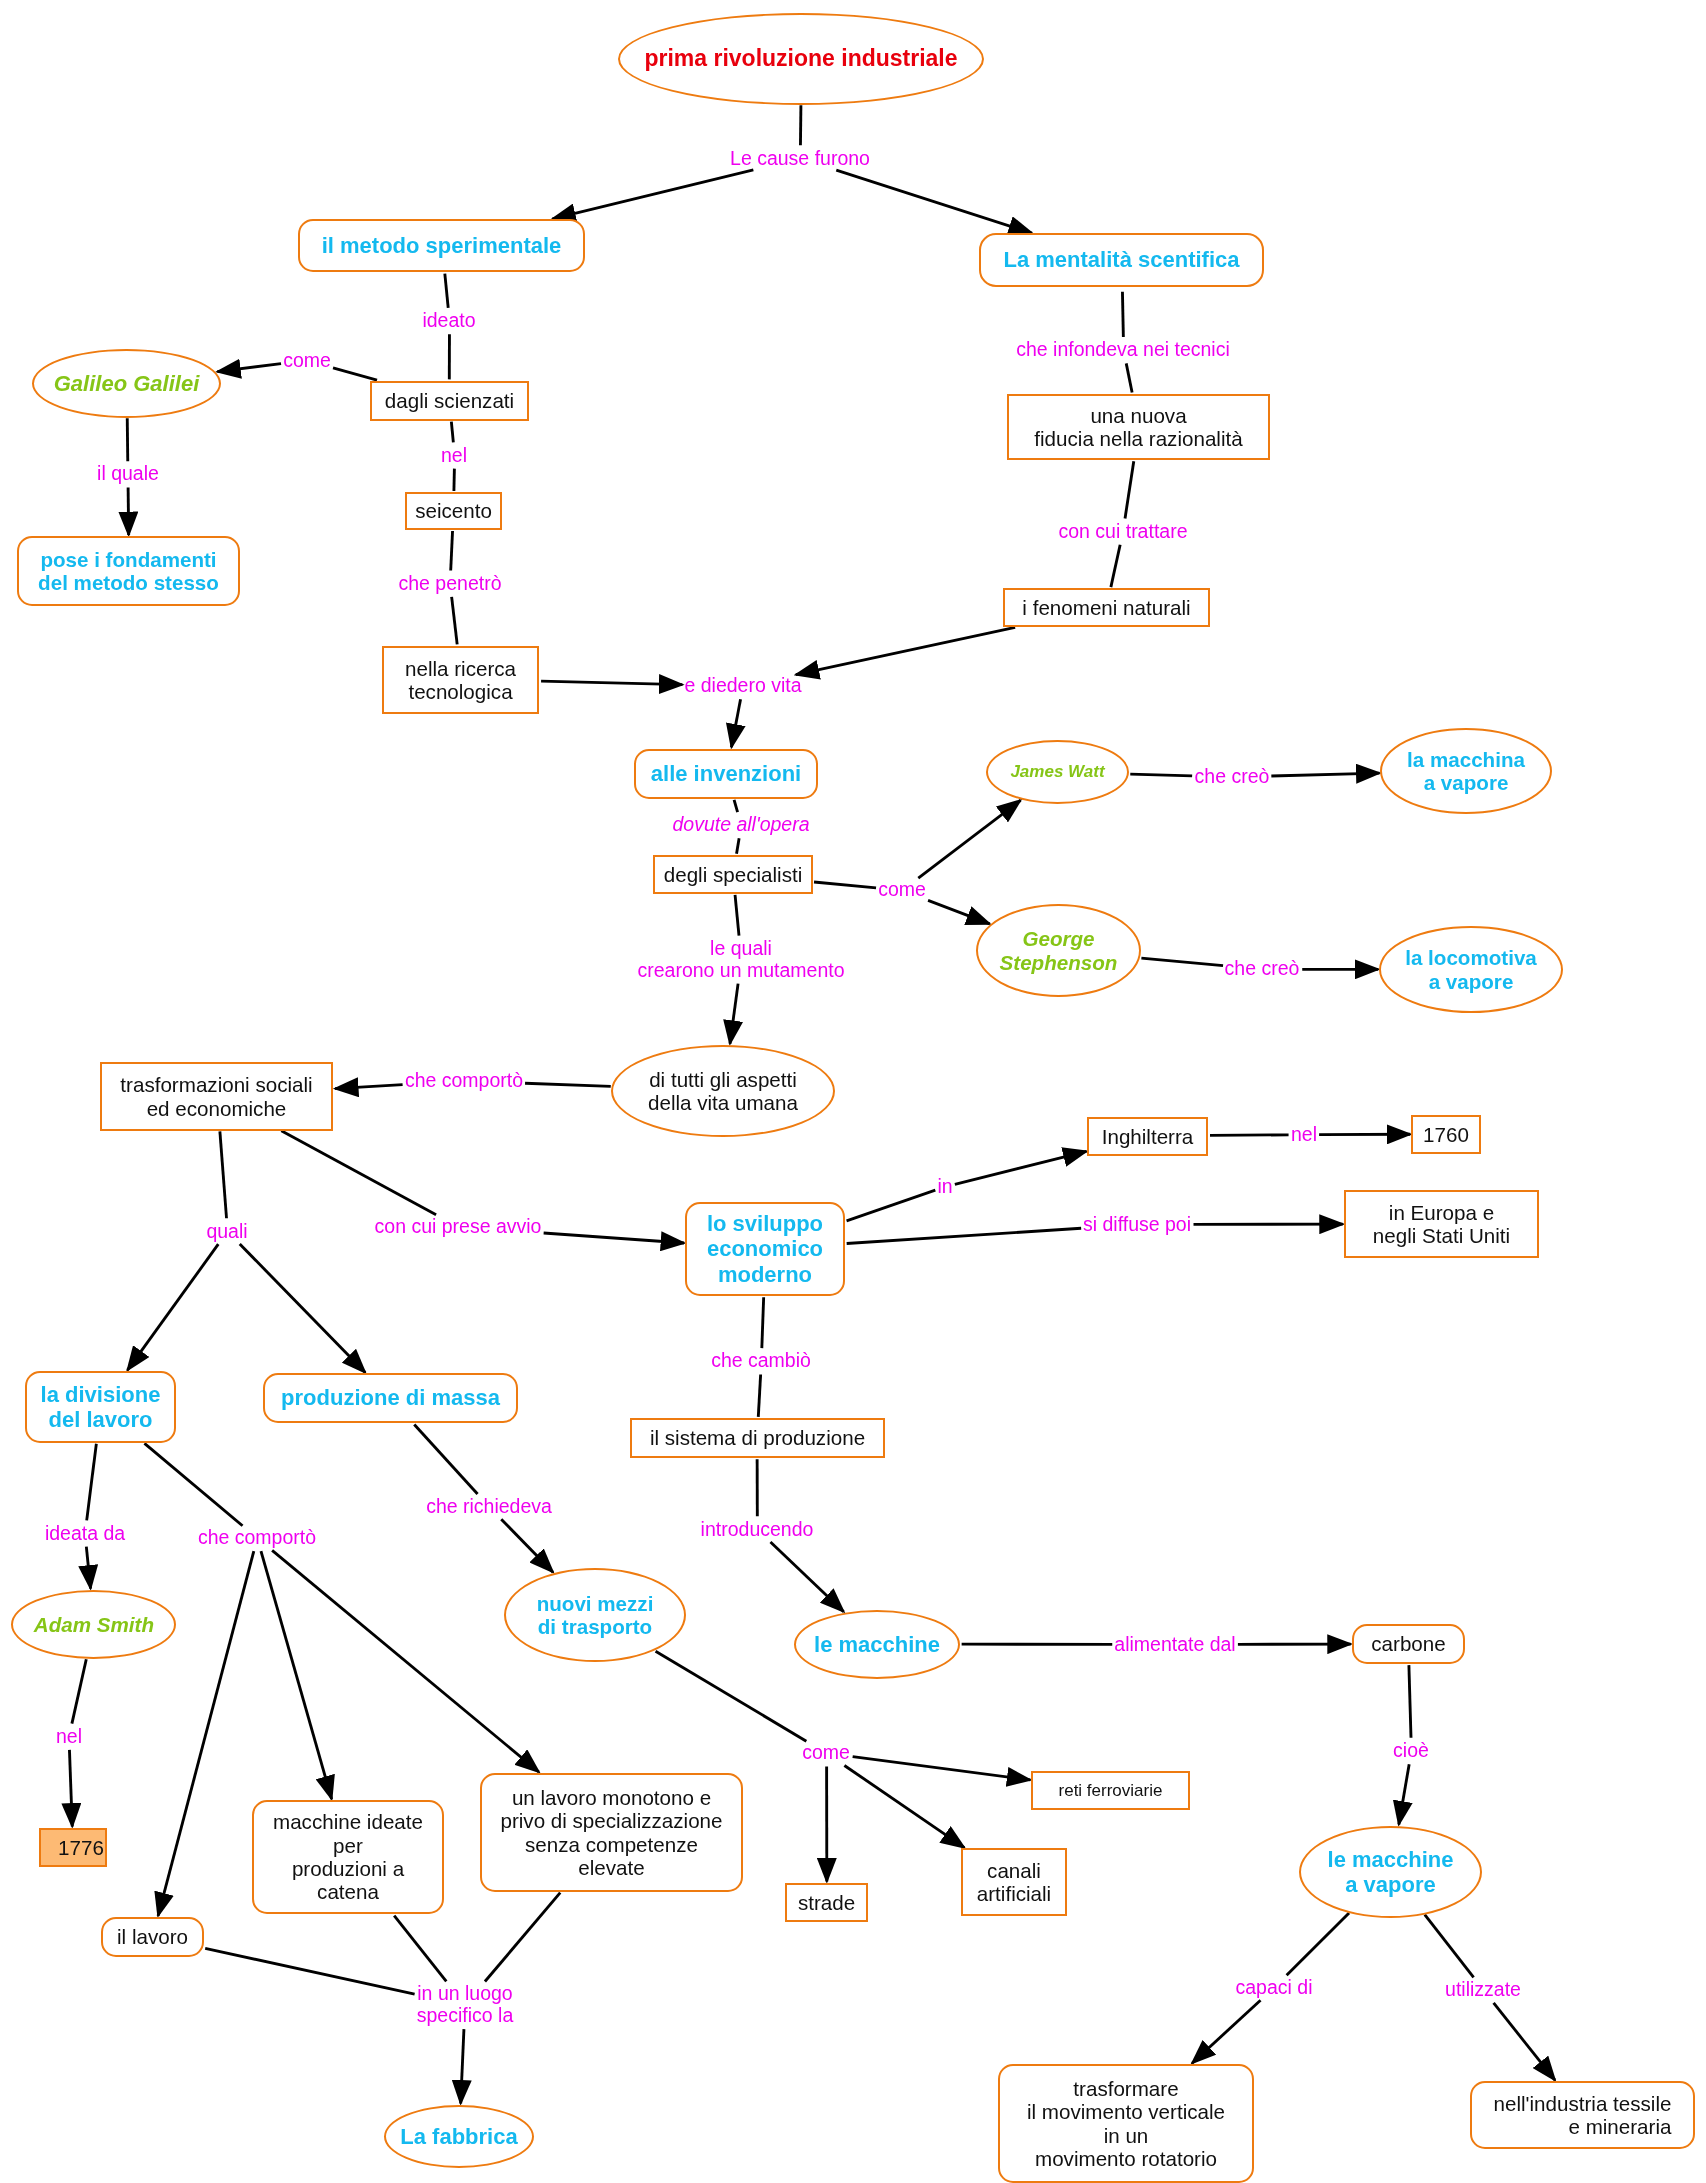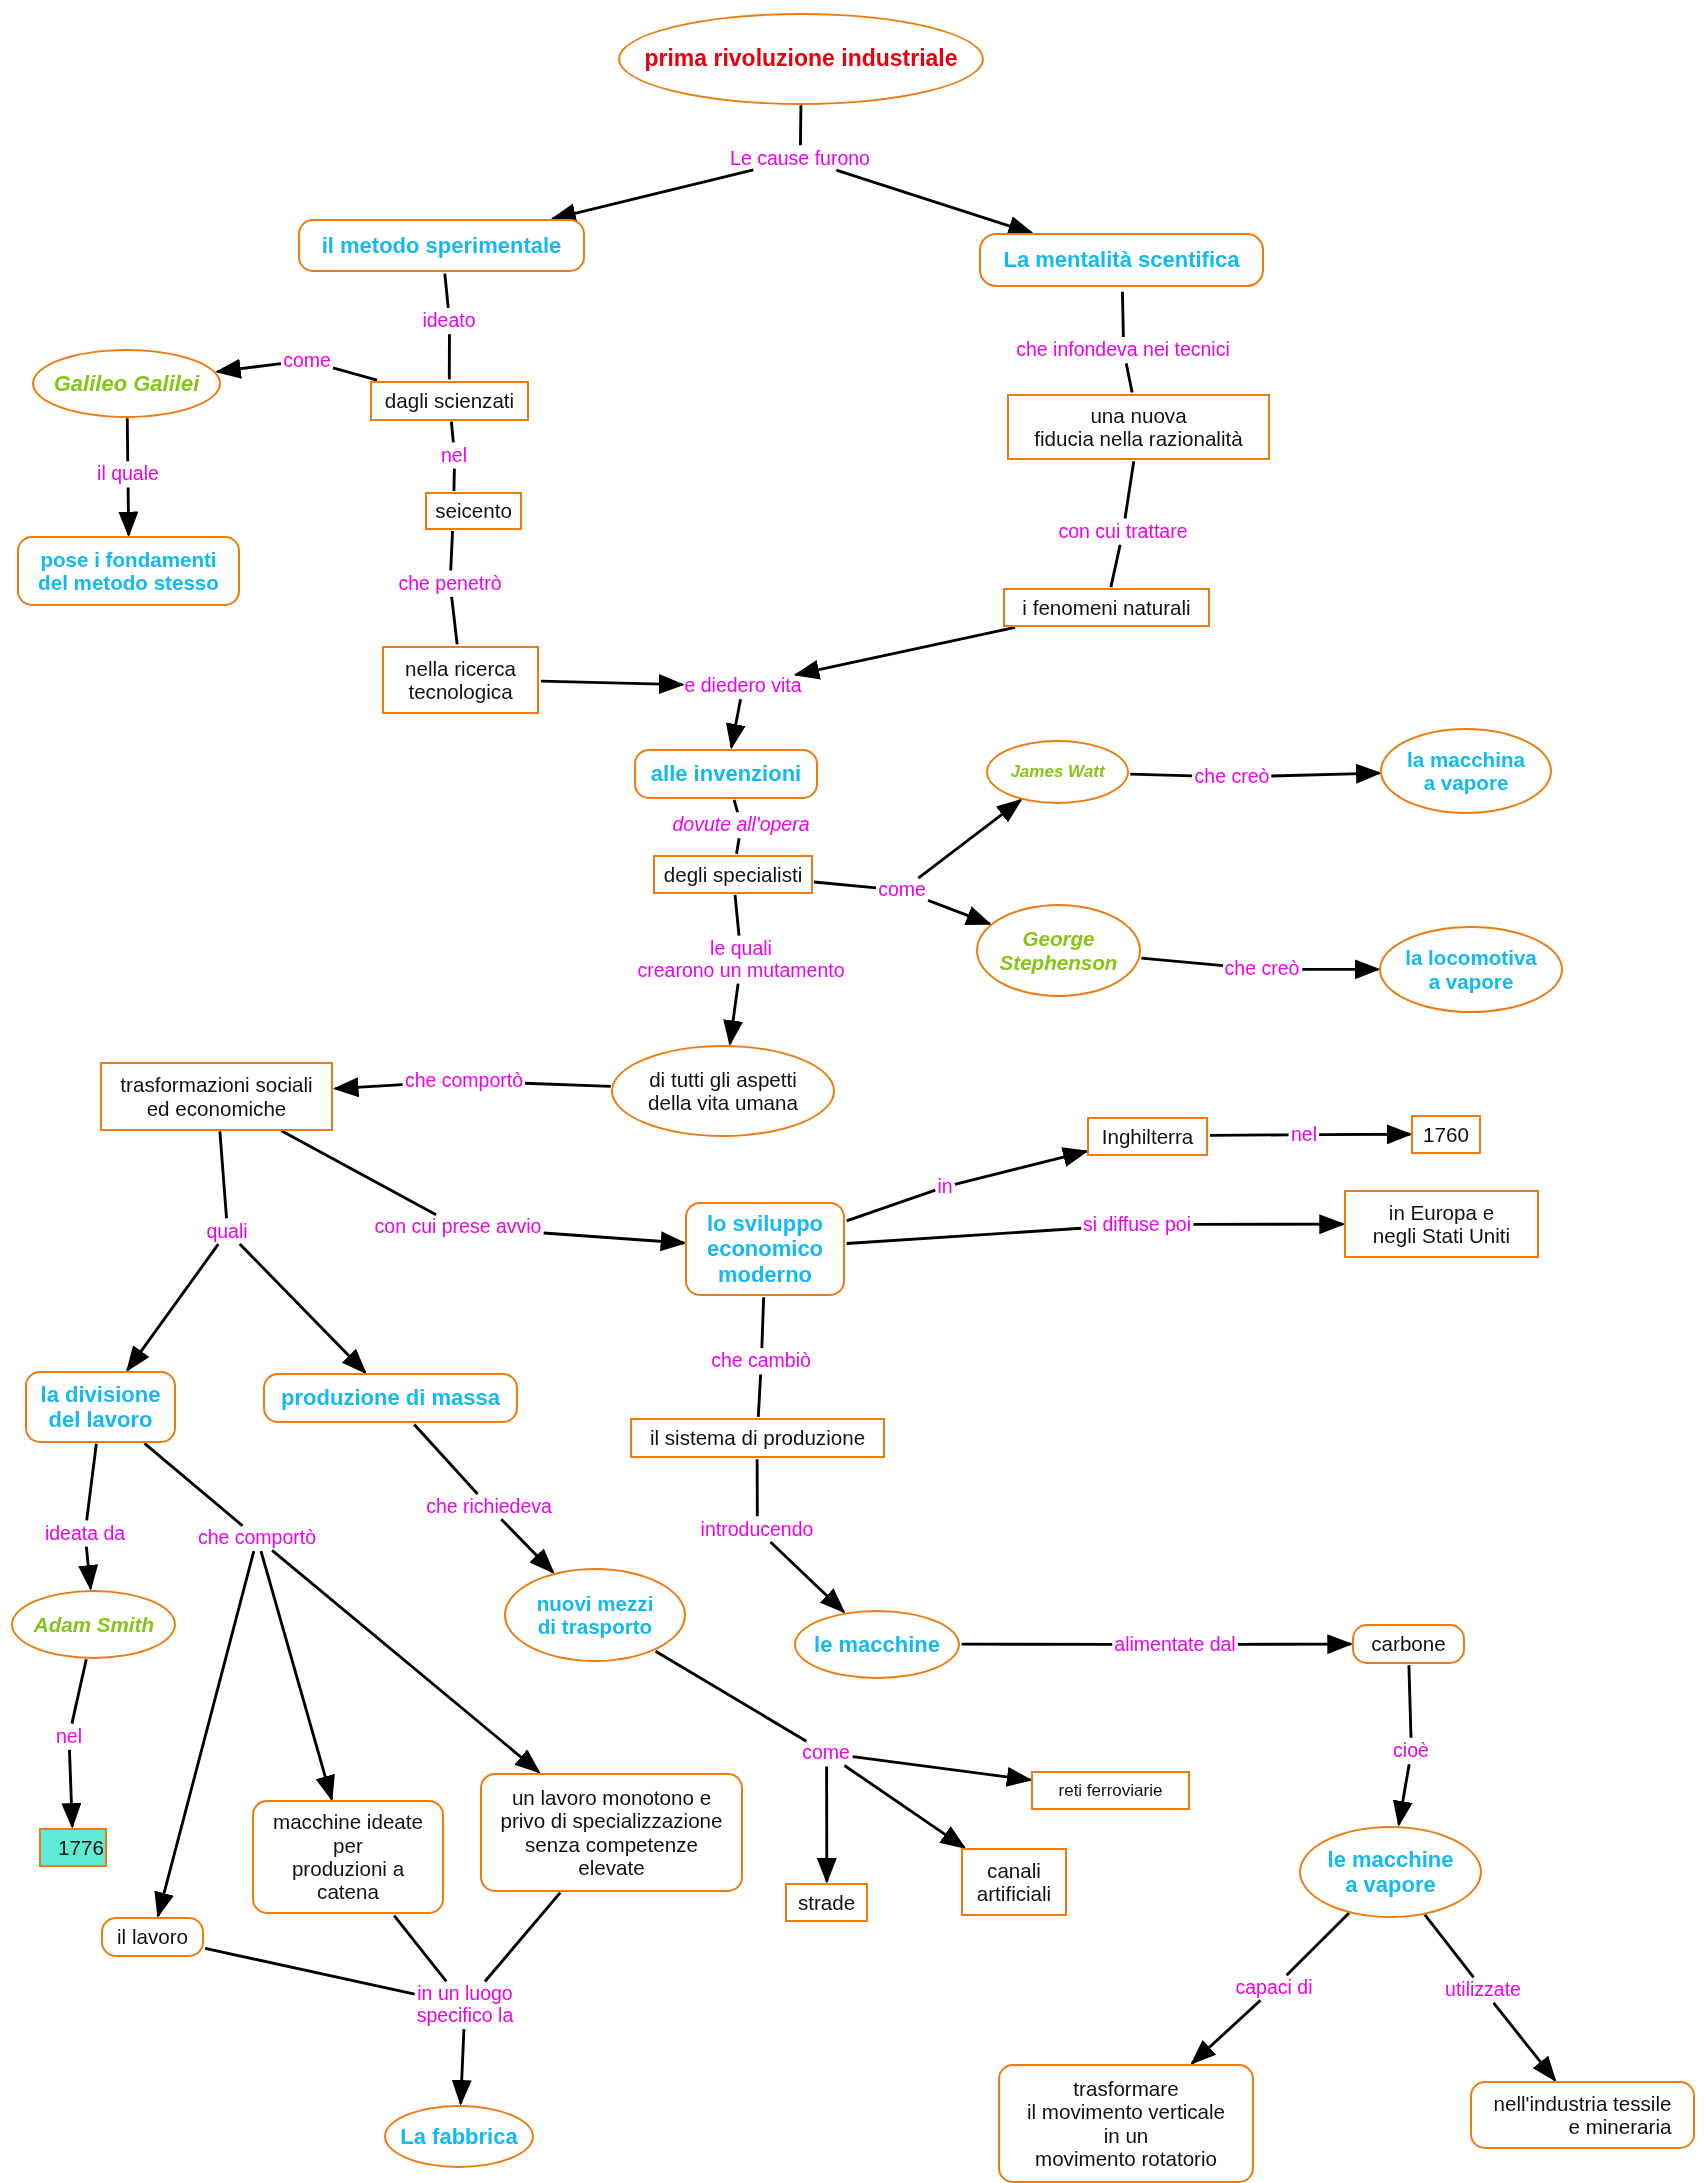--- a/index.html
+++ b/index.html
@@ -39,21 +39,21 @@
   .rect   { border-radius: 0; }
   .round  { border-radius: 15px; }
   .oval   { border-radius: 50%; }
 
   
   .t-red    { color: #e8000d; font-weight: bold; }
   .t-cyan   { color: #14b9ef; font-weight: bold; }
   .t-green  { color: #86c517; font-weight: bold; font-style: italic; }
   .t-black  { color: #111111; font-weight: normal; }
 
-  .fill-grey { background: #5eead4; padding-left: 16px; }
+  .fill-grey { background: #fdba74; padding-left: 16px; }
 
   .link {
     position: absolute;
     color: #ef00ef;
     font-size: 19.5px;
     font-family: "Liberation Sans", sans-serif;
     white-space: pre-line;
     text-align: center;
     line-height: 1.12;
     background: transparent;
@@ -149,21 +149,21 @@
       </g>
   </svg>
   <div id="node-layer">
       <div class="node oval t-red" style="left: 618px; top: 12.6px; width: 366px; height: 92px; font-size: 23px;">prima rivoluzione industriale</div>
       <div class="node round t-cyan" style="left: 298px; top: 219px; width: 287px; height: 53px; font-size: 22px;">il metodo sperimentale</div>
       <div class="node round t-cyan" style="left: 979px; top: 233px; width: 285px; height: 54px; font-size: 22px; border-radius: 17px;">La mentalità scentifica</div>
       <div class="node oval t-green" style="left: 32px; top: 349px; width: 189px; height: 69px; font-size: 22px;">Galileo Galilei</div>
       <div class="node rect t-black" style="left: 370px; top: 381px; width: 159px; height: 40px; font-size: 20.6px;">dagli scienzati</div>
       <div class="node round t-cyan" style="left: 17px; top: 536px; width: 223px; height: 70px; font-size: 20.6px;">pose i fondamenti
 del metodo stesso</div>
-      <div class="node rect t-black" style="left: 405px; top: 492px; width: 97px; height: 38px; font-size: 20.6px; margin-left: 20px;">seicento</div>
+      <div class="node rect t-black" style="left: 405px; top: 492px; width: 97px; height: 38px; font-size: 20.6px;">seicento</div>
       <div class="node rect t-black" style="left: 1007px; top: 394px; width: 263px; height: 66px; font-size: 20.6px;">una nuova
 fiducia nella razionalità</div>
       <div class="node rect t-black" style="left: 382px; top: 646px; width: 157px; height: 68px; font-size: 20.6px;">nella ricerca
 tecnologica</div>
       <div class="node rect t-black" style="left: 1003px; top: 588px; width: 207px; height: 39px; font-size: 20.6px;">i fenomeni naturali</div>
       <div class="node round t-cyan" style="left: 634px; top: 749px; width: 184px; height: 50px; font-size: 22px;">alle invenzioni</div>
       <div class="node oval t-green" style="left: 986px; top: 740px; width: 143px; height: 64px; font-size: 17px; text-align: center;">James Watt</div>
       <div class="node oval t-cyan" style="left: 1380px; top: 728px; width: 172px; height: 86px; font-size: 20.6px;">la macchina
 a vapore</div>
       <div class="node rect t-black" style="left: 653px; top: 855px; width: 160px; height: 39px; font-size: 20.6px;">degli specialisti</div>

